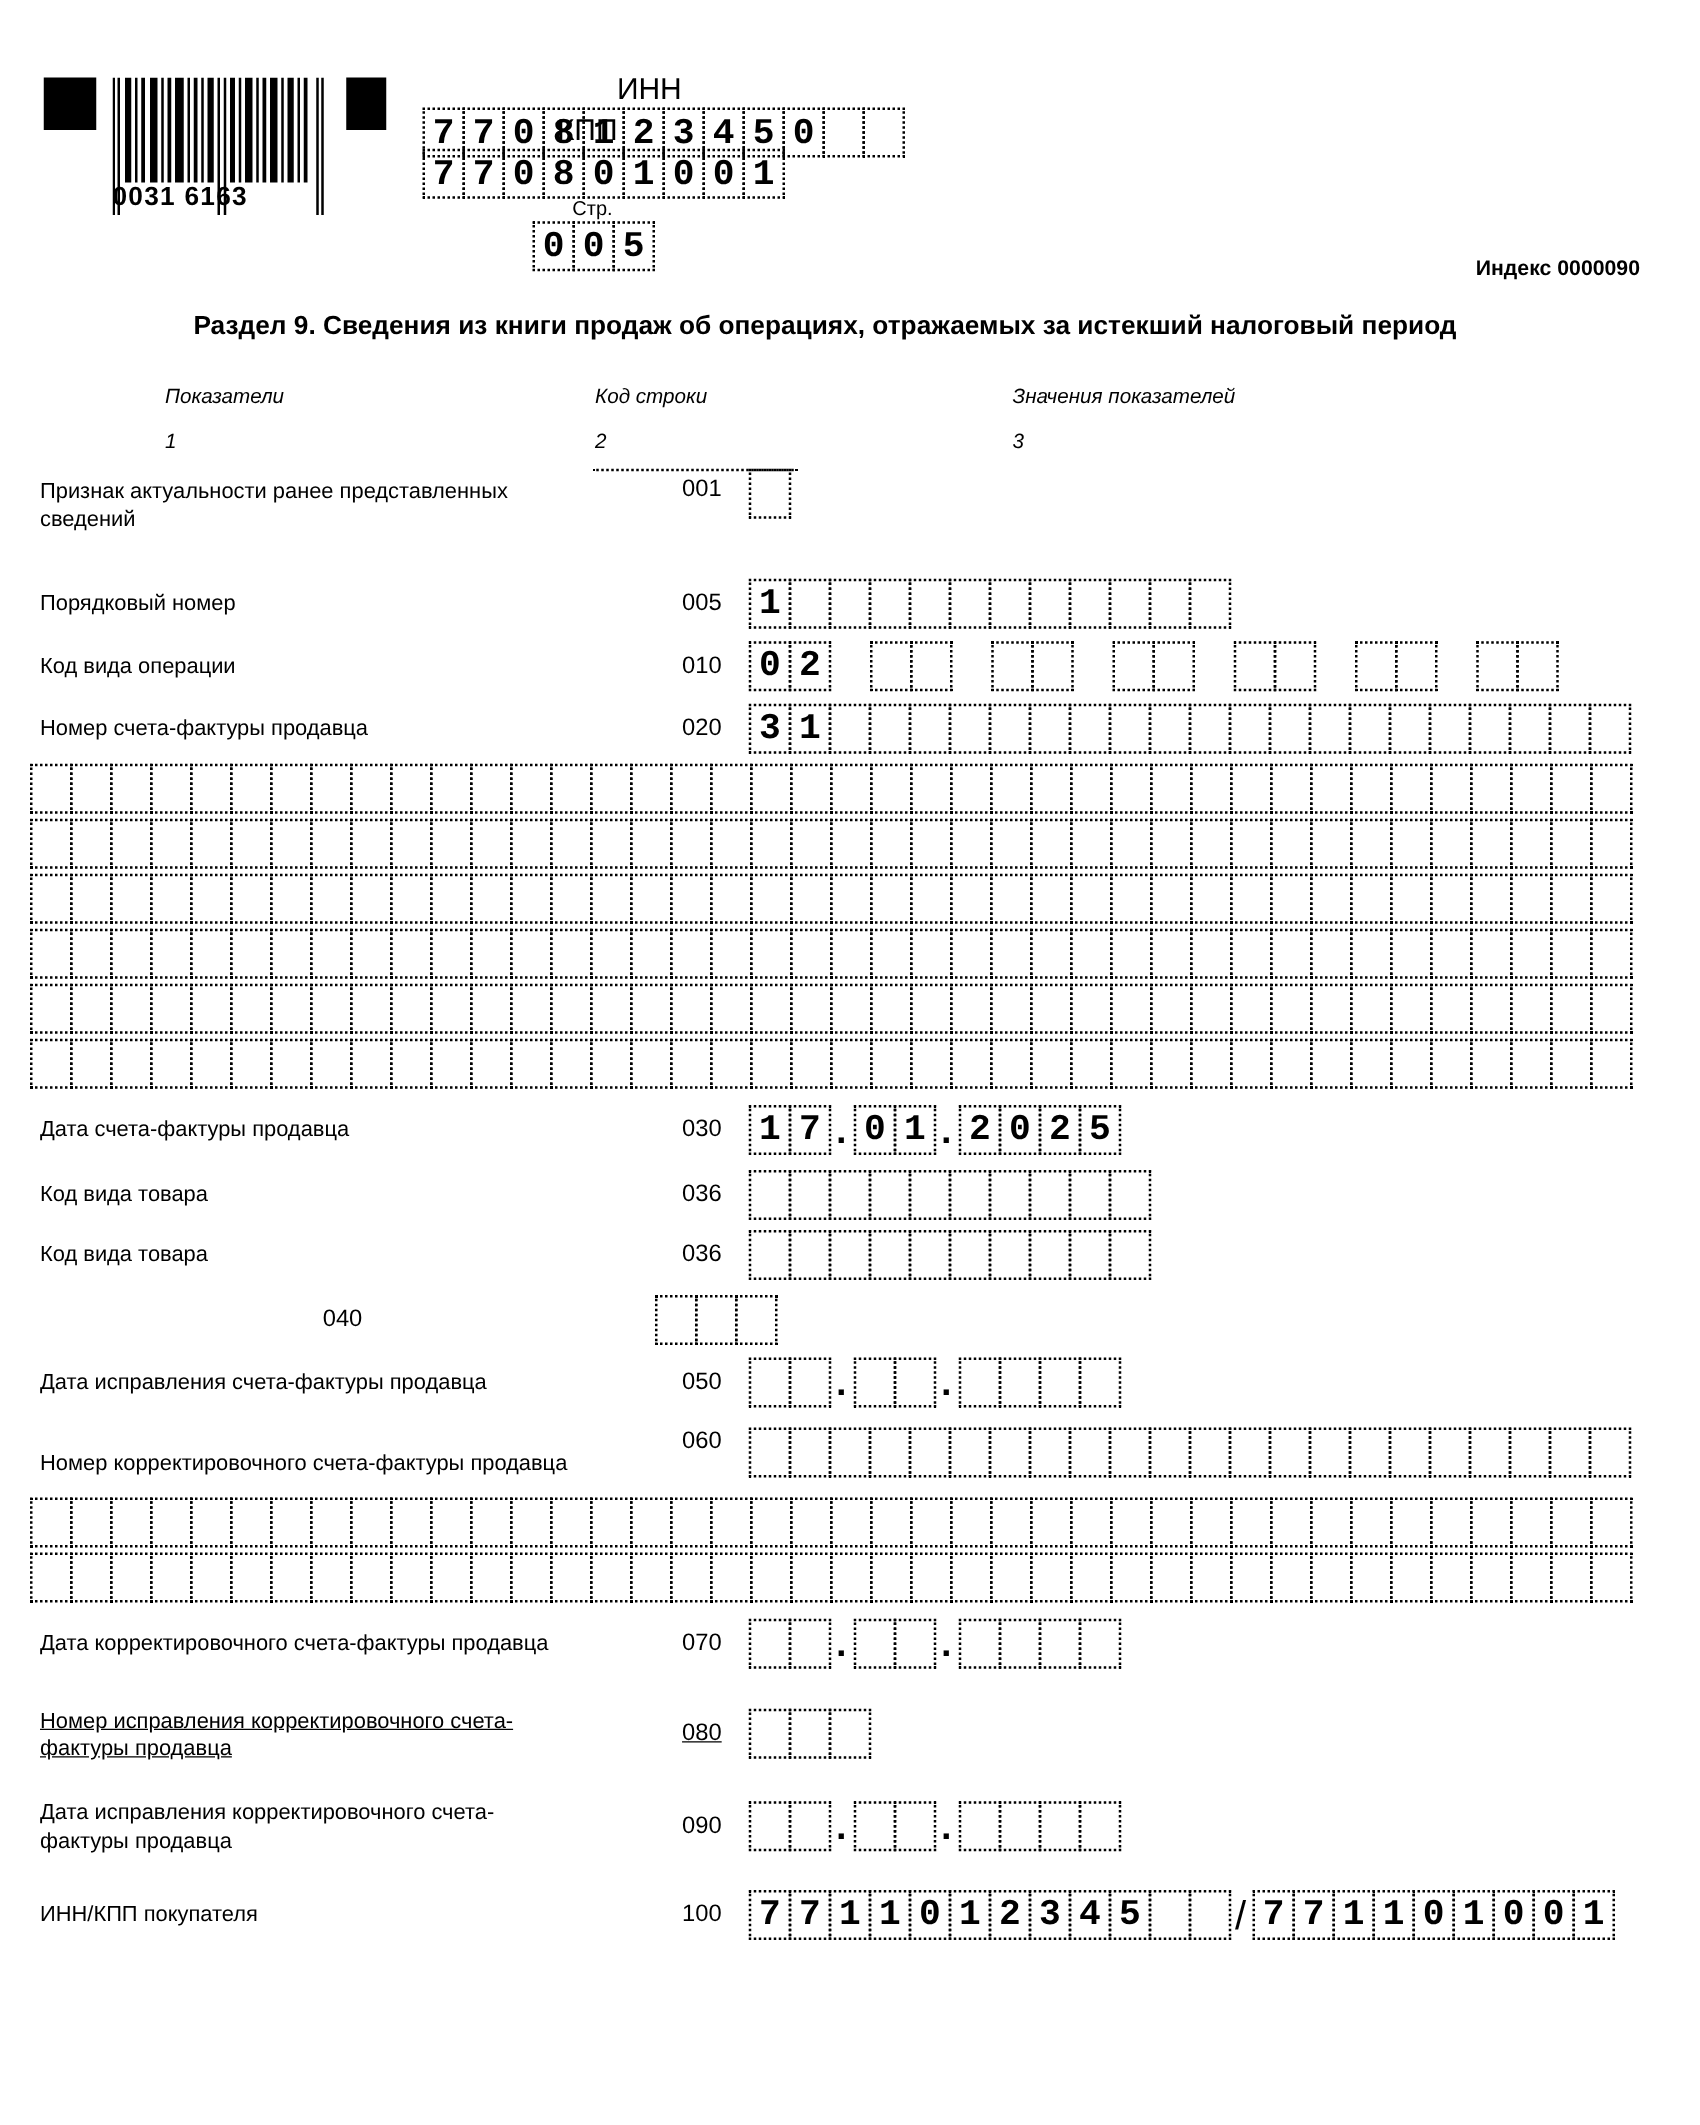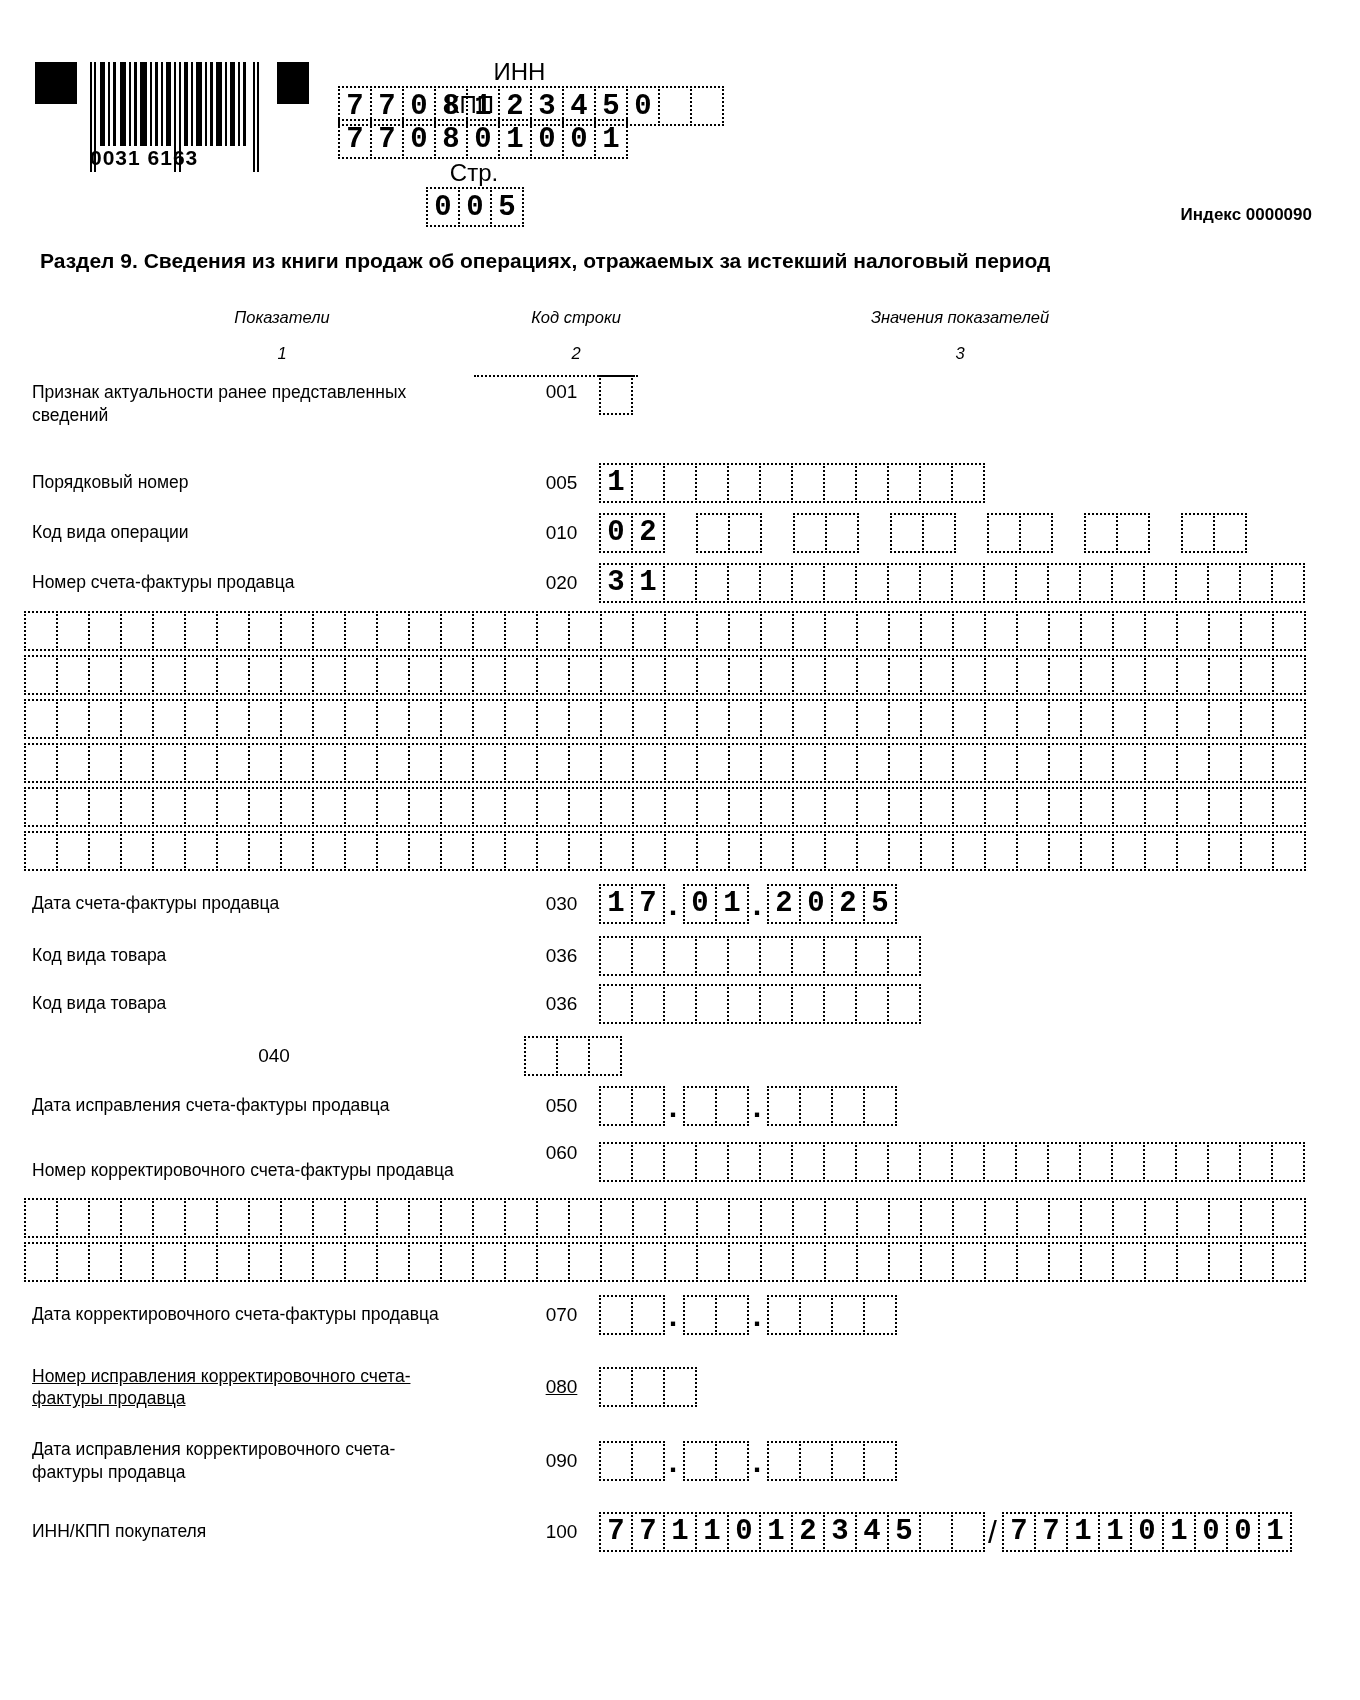--- a/index.html
+++ b/index.html
@@ -13,33 +13,33 @@
   .barcode{position:absolute;left:90px;top:62px;}
   .barcode-digits{position:absolute;left:90px;top:146px;width:170px;text-align:left;
         font-weight:bold;font-size:21px;letter-spacing:1px;white-space:pre;
         font-family:"Liberation Sans",sans-serif;}
 
   
   .hline{position:absolute;display:flex;align-items:center;flex-direction:column;}
   .inn-row{left:322px;top:58px;}
   .kpp-row{left:322px;top:91px;}
   .hlabel{font-size:24px;width:57px;flex:0 0 auto;}
-  .str-label{font-size:24px;margin-left:4px;margin-right:4px;flex:0 0 auto;}
+  .str-label{font-size:16px;margin-left:4px;margin-right:4px;flex:0 0 auto;}
   .hline .cellfield{margin-left:16px;}
   .kpp-row .cellfield{margin-left:16px;}
   .kpp-row .cellfield.page-cells{margin-left:0;}
 
   .index-line{position:absolute;top:205px;right:48px;font-weight:bold;font-size:17px;}
 
-  .title{position:absolute;top:249px;left:40px;width:1240px;
+  .title{position:absolute;top:249px;left:40px;width:1240px;text-align:center;
          font-weight:bold;font-size:21px;}
 
   
   .colheads{position:absolute;top:308px;left:40px;width:1280px;font-style:italic;font-size:16.5px;}
-  .colheads .col{position:absolute;text-align:center;}
+  .colheads .col{position:absolute;text-align:left;}
   .colheads .c1{left:92px;width:300px;}
   .colheads .c2{left:436px;width:200px;}
   .colheads .c3{left:770px;width:300px;}
   .colheads .num{margin-top:17px;}
 
   
   .form{position:absolute;top:375px;left:24px;width:1282px;}
   .frow{display:grid;grid-template-columns:500px 75px 1fr;align-items:center;margin-bottom:10px;}
   .flabel{padding-left:8px;font-size:17.5px;line-height:1.3;max-width:450px;}
   .fcode{text-align:center;font-size:19px;}

